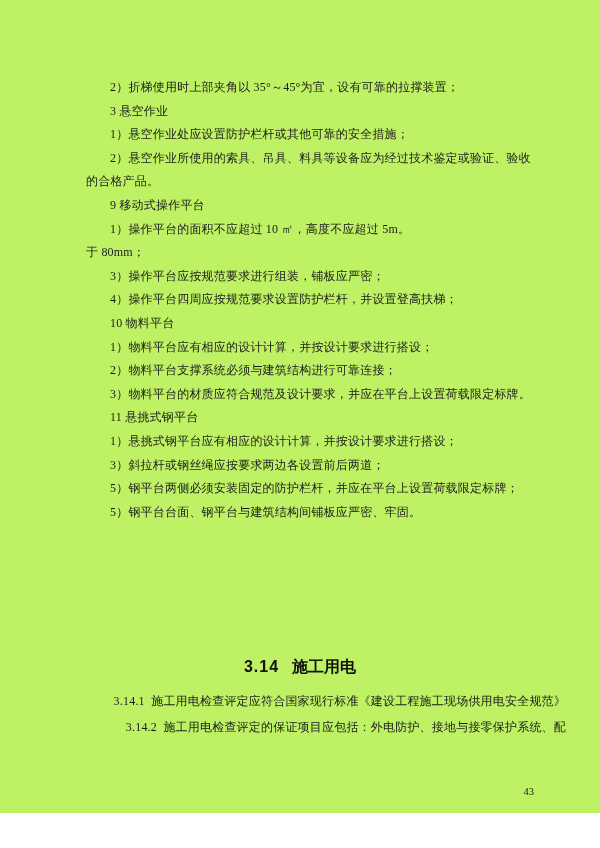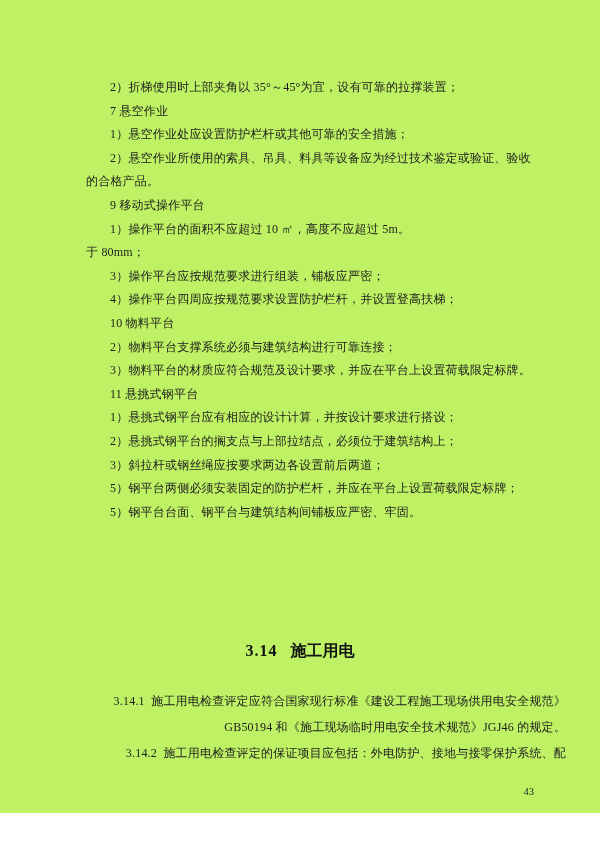--- a/index.html
+++ b/index.html
@@ -29,23 +29,23 @@
     letter-spacing: 0.2px;
   }
   .line.indent {
     padding-left: 24px;
   }
   .section-heading {
     position: absolute;
     left: 0;
     right: 0;
     top: 640px;
-    margin: 0;
+    margin: 16px;
     text-align: center;
-    font-family: Liberation Serif, serif;
+    font-family: Liberation Sans, sans-serif;
     font-weight: bold;
     font-size: 16px;
     line-height: 21px;
     color: #111111;
   }
   .section-heading .sec-num {
     margin-right: 13px;
     letter-spacing: 1px;
   }
   .clauses {
@@ -67,45 +67,44 @@
     color: #222222;
   }
 </style>
 </head>
 <body>
 
 <div class="page">
 
   <div class="body-text">
       <div class="line indent">2）折梯使用时上部夹角以 35°～45°为宜，设有可靠的拉撑装置；</div>
-      <div class="line indent">7 悬空作业</div>
+      <div class="line indent">3 悬空作业</div>
       <div class="line indent">1）悬空作业处应设置防护栏杆或其他可靠的安全措施；</div>
       <div class="line indent">2）悬空作业所使用的索具、吊具、料具等设备应为经过技术鉴定或验证、验收</div>
       <div class="line">的合格产品。</div>
       <div class="line indent">9 移动式操作平台</div>
       <div class="line indent">1）操作平台的面积不应超过 10 ㎡，高度不应超过 5m。</div>
       <div class="line">于 80mm；</div>
       <div class="line indent">3）操作平台应按规范要求进行组装，铺板应严密；</div>
       <div class="line indent">4）操作平台四周应按规范要求设置防护栏杆，并设置登高扶梯；</div>
       <div class="line indent">10 物料平台</div>
+      <div class="line indent">1）物料平台应有相应的设计计算，并按设计要求进行搭设；</div>
       <div class="line indent">2）物料平台支撑系统必须与建筑结构进行可靠连接；</div>
       <div class="line indent">3）物料平台的材质应符合规范及设计要求，并应在平台上设置荷载限定标牌。</div>
       <div class="line indent">11 悬挑式钢平台</div>
       <div class="line indent">1）悬挑式钢平台应有相应的设计计算，并按设计要求进行搭设；</div>
-      <div class="line indent">2）悬挑式钢平台的搁支点与上部拉结点，必须位于建筑结构上；</div>
       <div class="line indent">3）斜拉杆或钢丝绳应按要求两边各设置前后两道；</div>
       <div class="line indent">5）钢平台两侧必须安装固定的防护栏杆，并应在平台上设置荷载限定标牌；</div>
       <div class="line indent">5）钢平台台面、钢平台与建筑结构间铺板应严密、牢固。</div>
     </div>
 
   <h2 class="section-heading">
     <span class="sec-num">3.14</span><span>施工用电</span>
   </h2>
 
   <div class="clauses">
       <div class="line clause-line">3.14.1  施工用电检查评定应符合国家现行标准《建设工程施工现场供用电安全规范》</div>
-      <div class="line clause-line">GB50194 和《施工现场临时用电安全技术规范》JGJ46 的规定。</div>
       <div class="line clause-line">3.14.2  施工用电检查评定的保证项目应包括：外电防护、接地与接零保护系统、配</div>
     </div>
 
   <div class="page-number">43</div>
 
 </div>
 
 </body></html>

